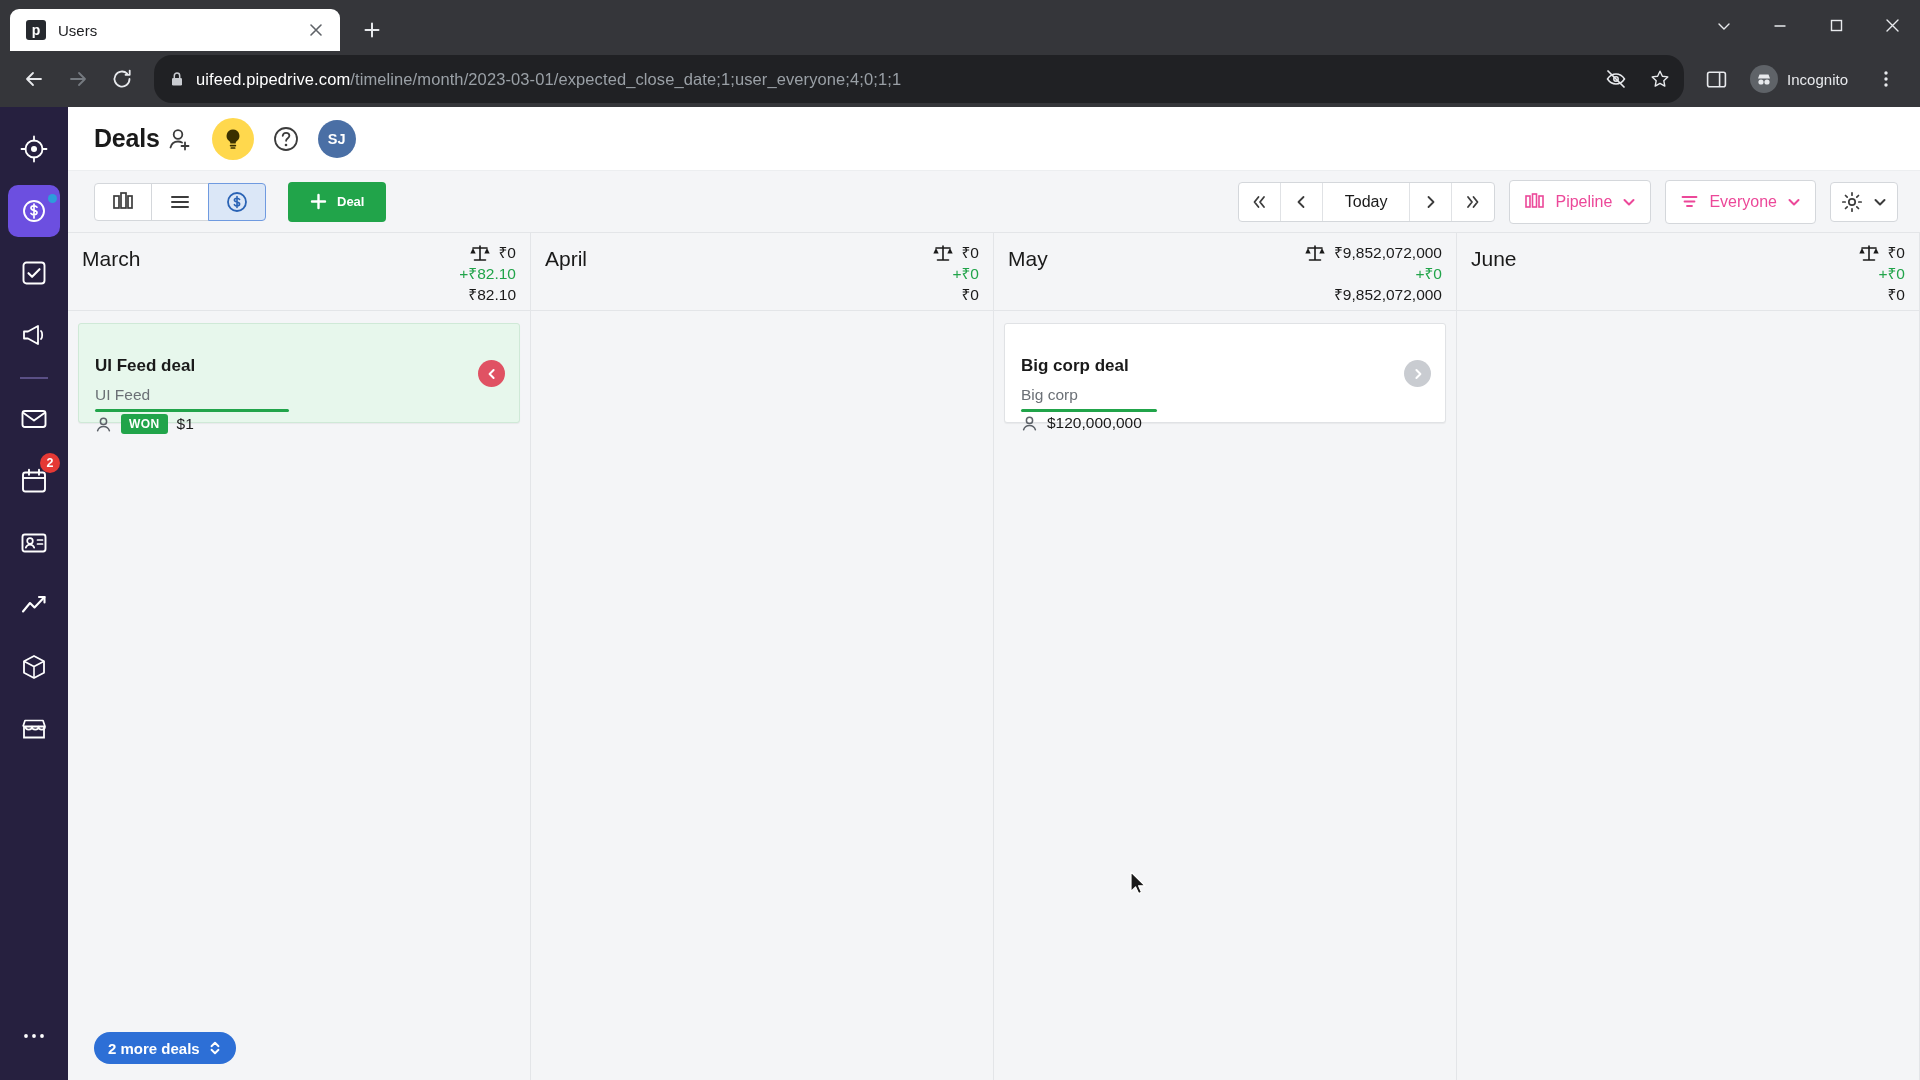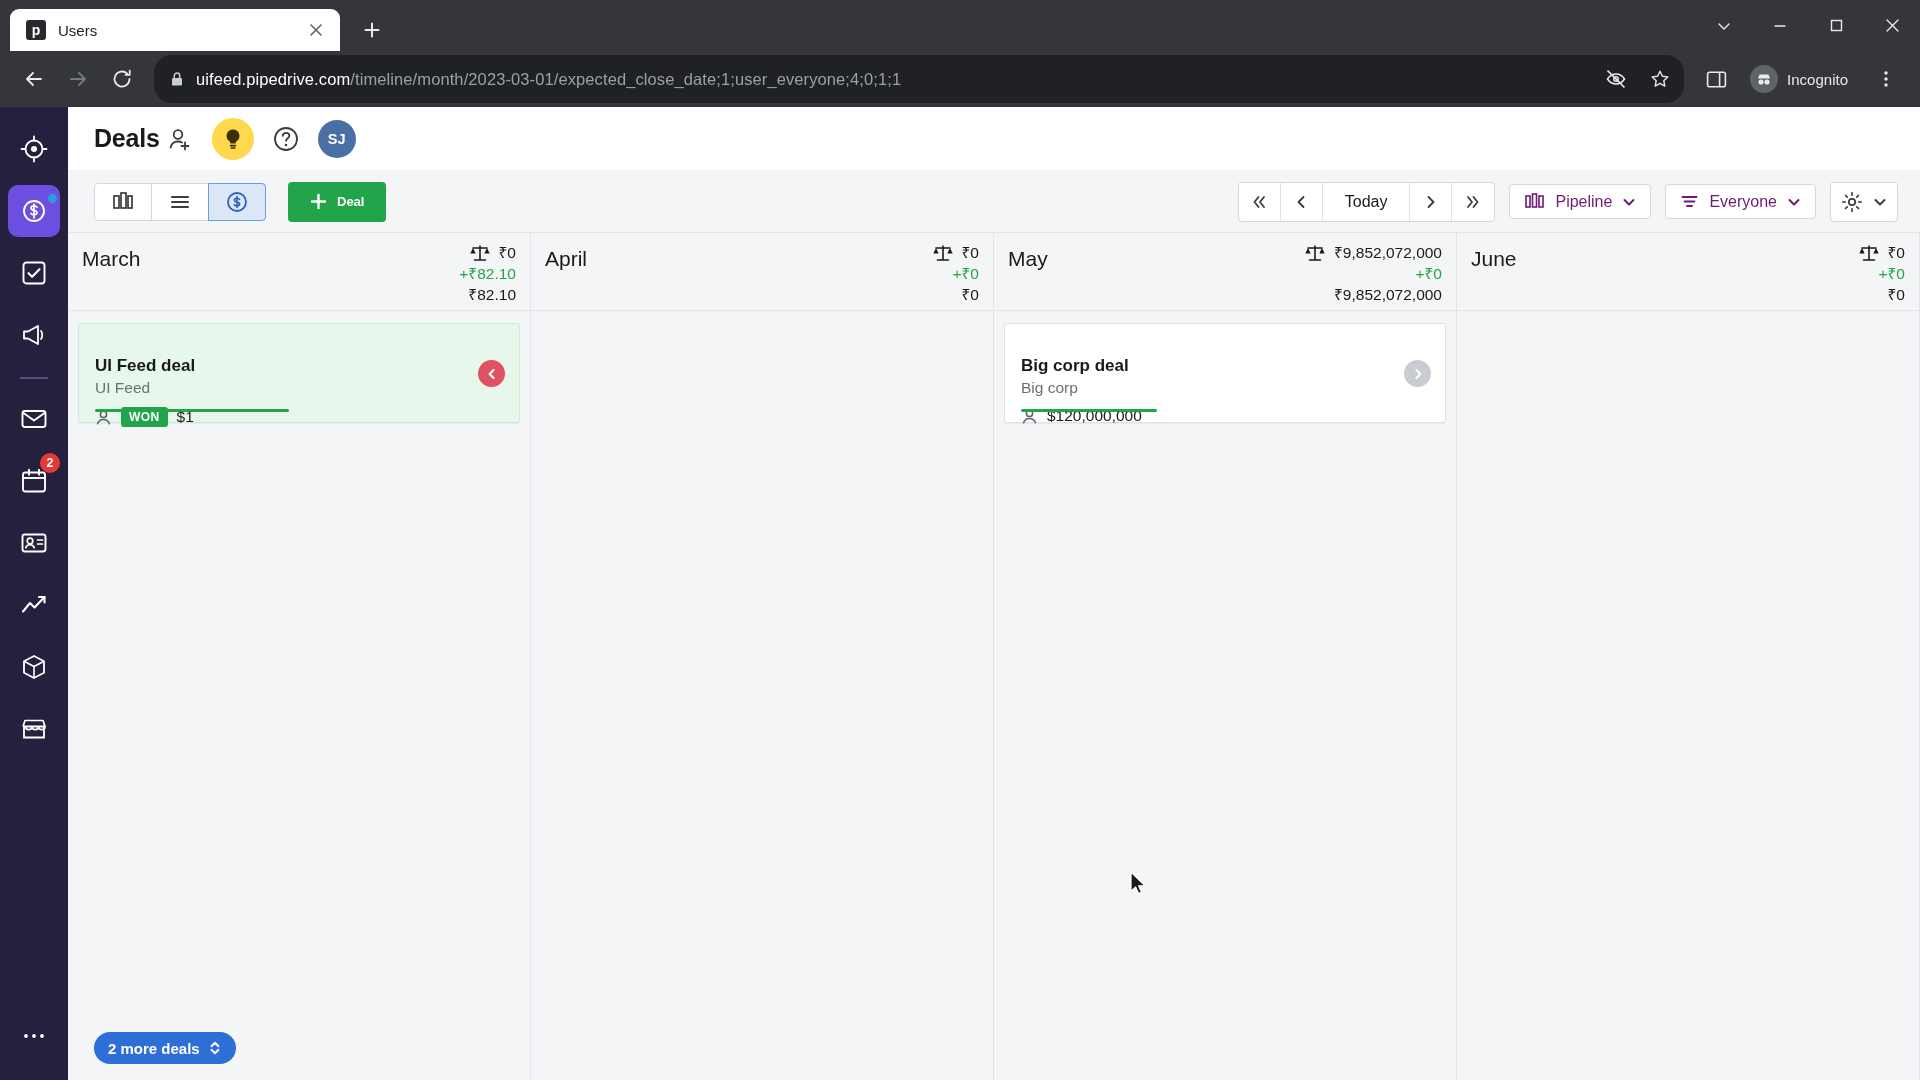--- a/index.html
+++ b/index.html
@@ -221,23 +221,23 @@
     color: #3c3c3c; border-right: 1px solid #e0e2e5;
   }
   .pager-today {
     padding: 0 22px; height: 38px;
     display: flex; align-items: center;
     font-size: 16px; color: #1a1a1a;
     border-right: 1px solid #e0e2e5;
   }
   .pagerbtn:last-child { border-right: none; }
   .selector {
-    height: 35px; border: 1px solid #d4d7db; border-radius: 4px;
+    height: 44px; border: 1px solid #d4d7db; border-radius: 4px;
     background: #fff; display: flex; align-items: center; gap: 10px;
-    padding: 0 14px; font-size: 16px; color: #701a75;
+    padding: 0 14px; font-size: 16px; color: #ec4899;
   }
   .gearbox {
     height: 40px; border: 1px solid #d4d7db; border-radius: 4px;
     background: #fff; display: flex; align-items: center;
     padding: 0 10px; gap: 10px; color: #3c3c3c;
   }
 
   
   .timeline { flex: 1; display: flex; min-height: 0; position: relative; background: #f4f5f7; }
   .tl-col {
@@ -265,21 +265,21 @@
     background: #fff;
     border: 1px solid #e0e2e5;
     border-radius: 3px;
     padding: 32px 16px 0 16px;
     position: relative;
     height: 100px;
     box-shadow: 0 1px 1px rgba(0,0,0,.05);
   }
   .card.won { background: #e7f7ec; border-color: #cfe9d7; }
   .card-title { font-size: 17px; font-weight: bold; color: #1a1a1a; }
-  .card-org { font-size: 15.5px; color: #6b7076; margin-top: 3px; }
+  .card-org { font-size: 15.5px; color: #6b7076; margin-top: 10px; }
   .card-meta { display: flex; align-items: center; gap: 9px; margin-top: 10px; }
   .badge-won {
     background: #21a44a; color: #fff;
     font-size: 12px; font-weight: bold;
     padding: 3px 8px; border-radius: 3px;
     letter-spacing: .4px;
   }
   .card-value { font-size: 15.5px; color: #1a1a1a; }
   .card-bar {
     position: absolute; left: 16px; bottom: 10px;

